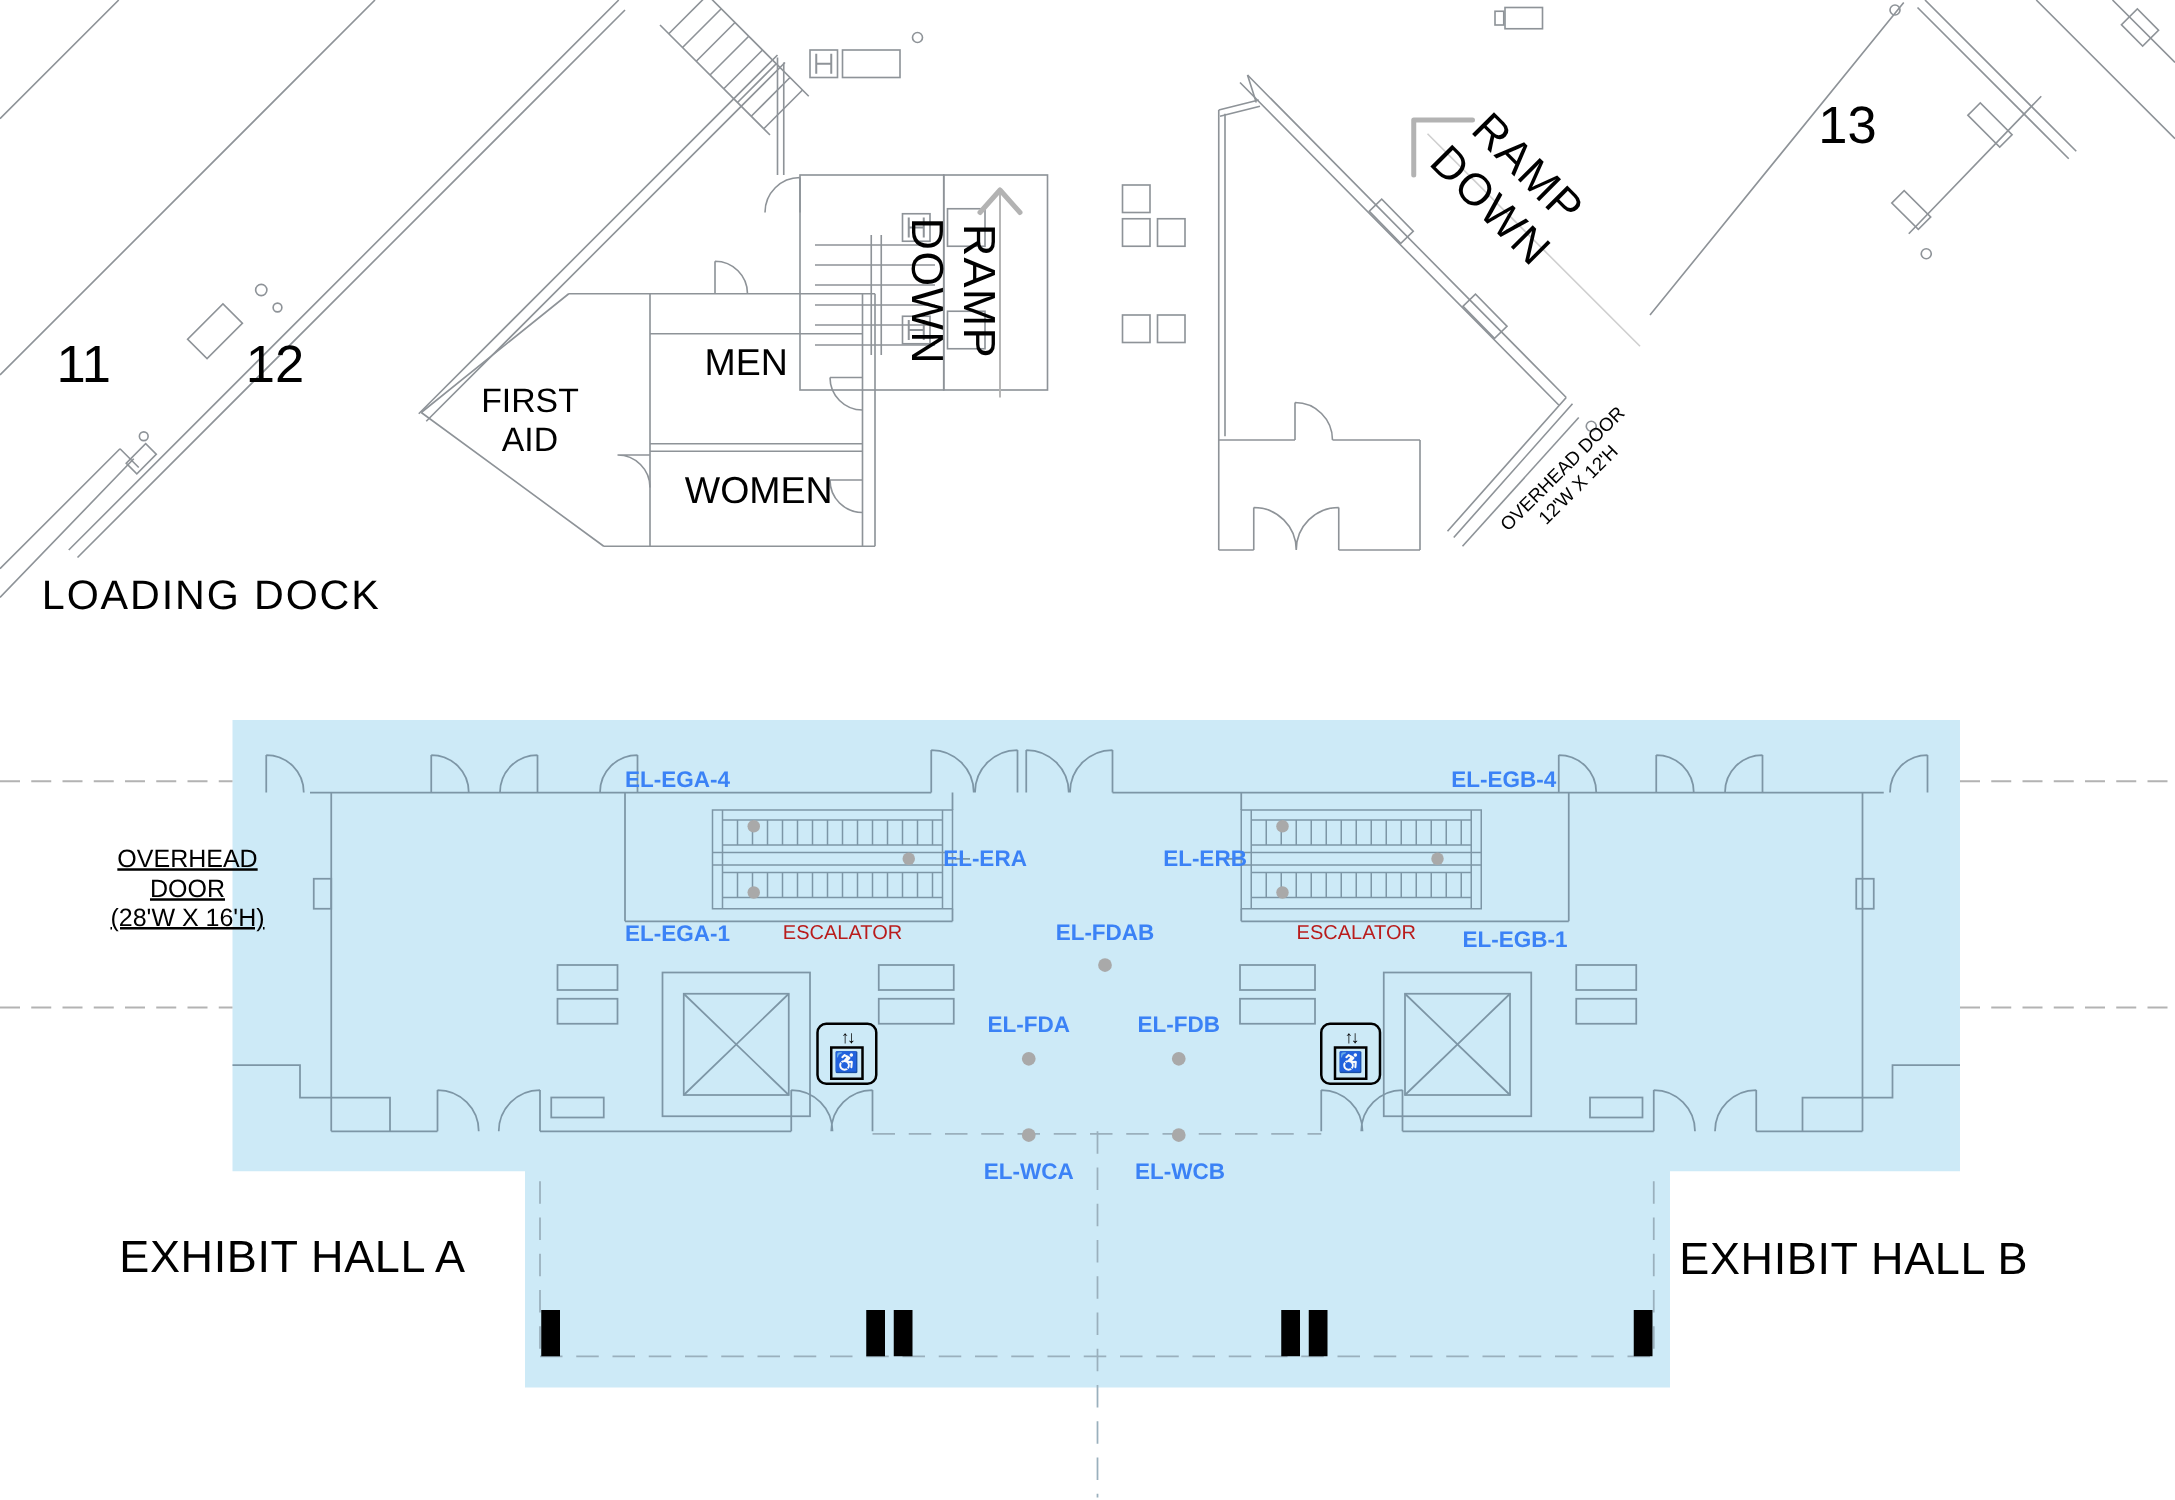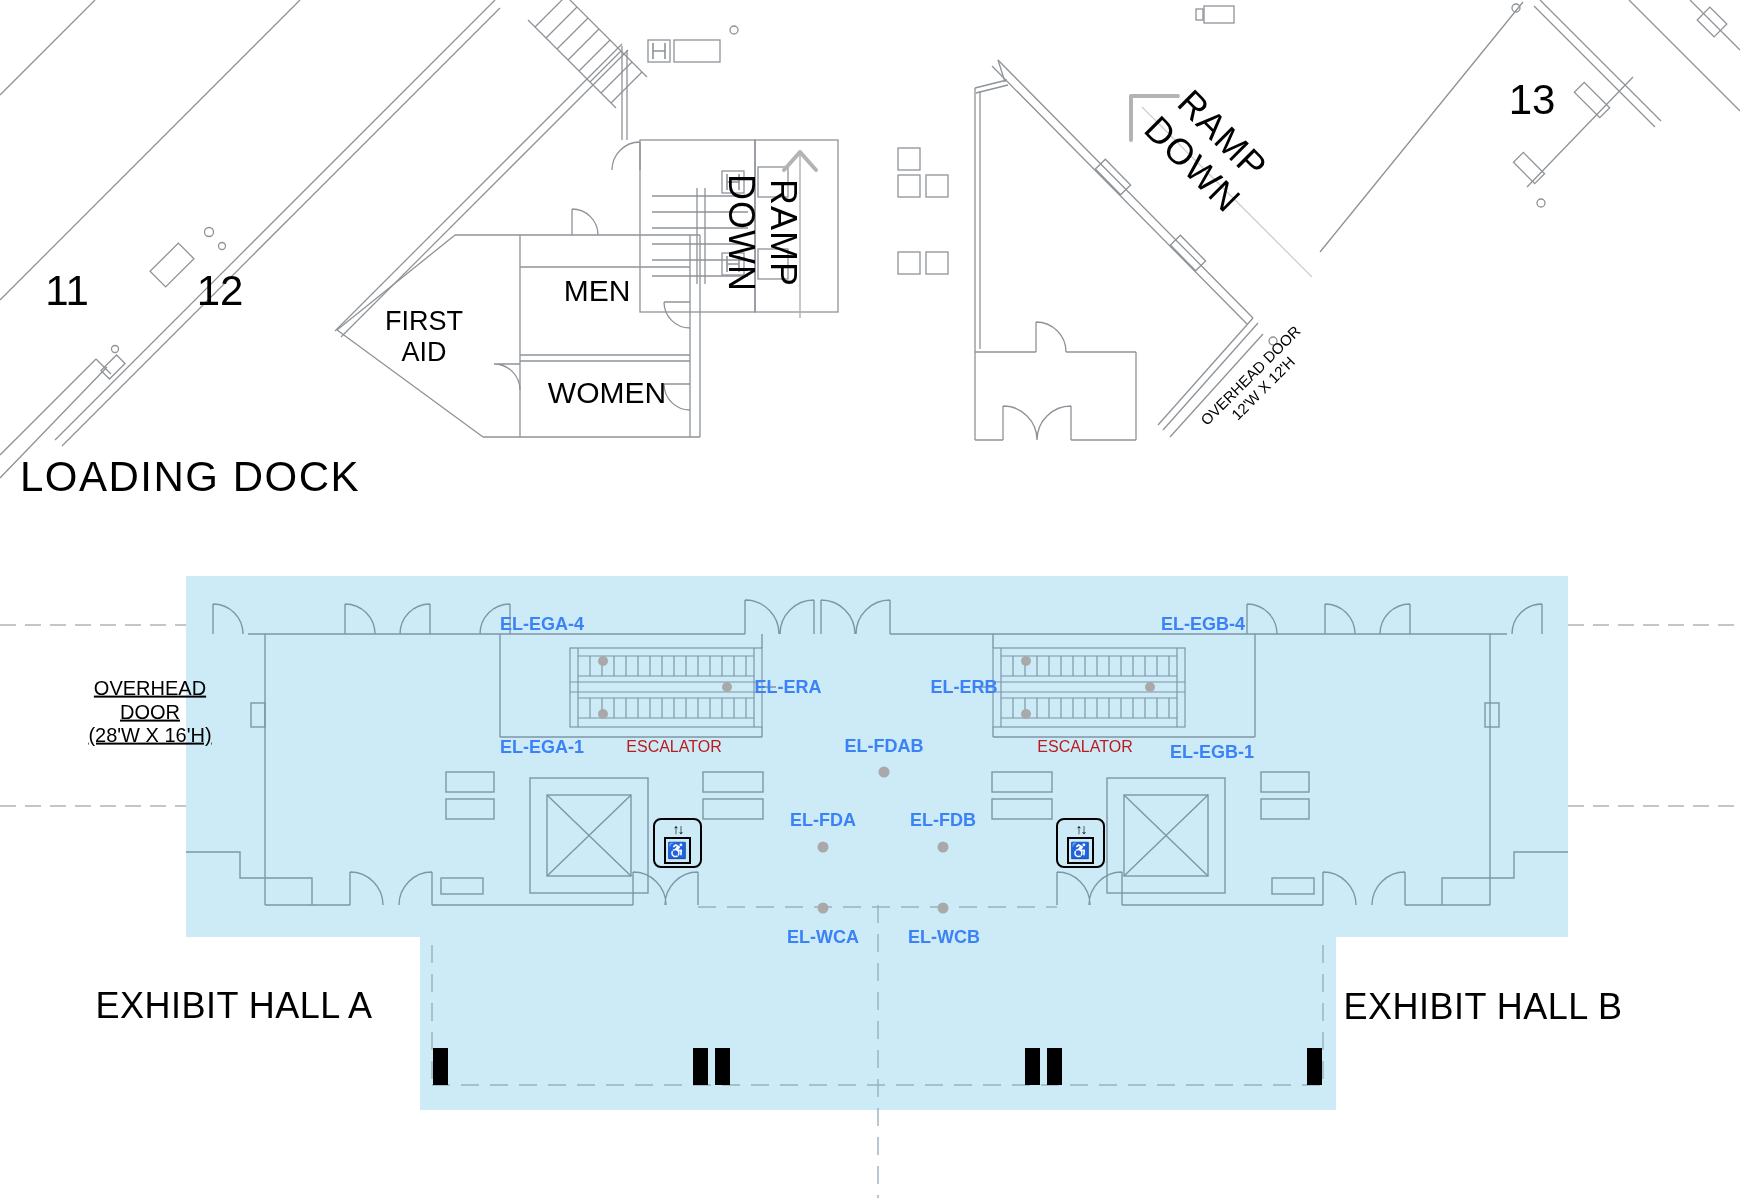--- a/index.html
+++ b/index.html
@@ -8,21 +8,21 @@
   #plan-svg{position:absolute;left:0;top:0;}
   .lbl{position:absolute;transform:translate(-50%,-50%);white-space:nowrap;text-align:center;
        color:#000;line-height:1.12;}
   .rot90{transform:translate(-50%,-50%) rotate(90deg);}
   .rot45{transform:translate(-50%,-50%) rotate(45deg);}
   .rotm45{transform:translate(-50%,-50%) rotate(-45deg);}
   .num{font-size:42px;}
   .room{font-size:30px;}
   .firstaid{font-size:27px;line-height:1.15;}
   .big{font-size:36px;letter-spacing:0.5px;}
-  .dock{font-size:42px;letter-spacing:1.5px;margin-left:21px;}
+  .dock{font-size:33px;letter-spacing:1.5px;}
   .ramp{font-size:36px;letter-spacing:1px;line-height:1.18;}
   .note{font-size:20px;line-height:1.18;text-decoration:underline;}
   .notesm{font-size:15px;line-height:1.2;}
   .eq{font-size:18px;font-weight:700;color:#3b82f6;}
   .esc-lbl{font-size:16px;color:#b91c1c;}
   .lbl span{display:block;}
   .elev-icon{position:absolute;width:45px;height:46px;border:2.5px solid #000;border-radius:8px;
      display:flex;flex-direction:column;align-items:center;justify-content:center;gap:1px;}
   .elev-arrows{font-size:14px;font-weight:700;letter-spacing:-2px;line-height:1;}
   .elev-wc{width:23px;height:23px;border:2px solid #000;display:flex;align-items:center;
@@ -194,21 +194,21 @@
     <rect x="693" y="1048" width="15" height="37"></rect>
         <rect x="715" y="1048" width="15" height="37"></rect>
     <rect x="1025" y="1048" width="15" height="37"></rect>
         <rect x="1047" y="1048" width="15" height="37"></rect>
     <rect x="1307" y="1048" width="15" height="37"></rect>
   </g>
 </svg>
 
 <div class="lbl num" style="left:67px;top:291px">11</div>
 <div class="lbl num" style="left:220px;top:291px">12</div>
-<div class="lbl num" style="left:1532px;top:100px">13</div>
+<div class="lbl num" style="left:1478px;top:100px">13</div>
 <div class="lbl firstaid" style="left:424px;top:337px">
   <span>FIRST</span>
   <span>AID</span>
 </div>
 <div class="lbl room" style="left:597px;top:291px">MEN</div>
 <div class="lbl room" style="left:607px;top:393px">WOMEN</div>
 
 <div class="lbl dock" style="left:169px;top:477px">LOADING DOCK</div>
 <div class="lbl big" style="left:234px;top:1006px">EXHIBIT HALL A</div>
 <div class="lbl big" style="left:1483px;top:1007px">EXHIBIT HALL B</div>

